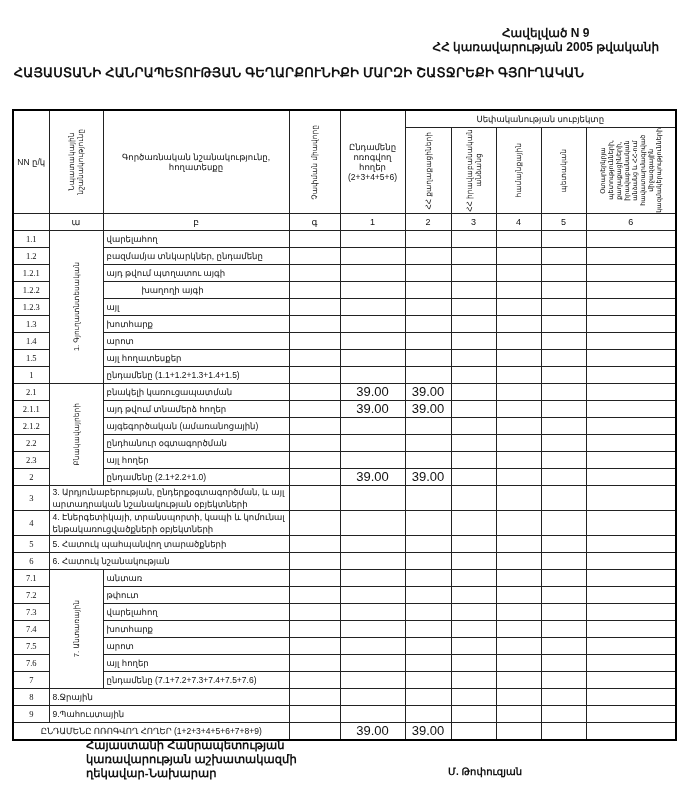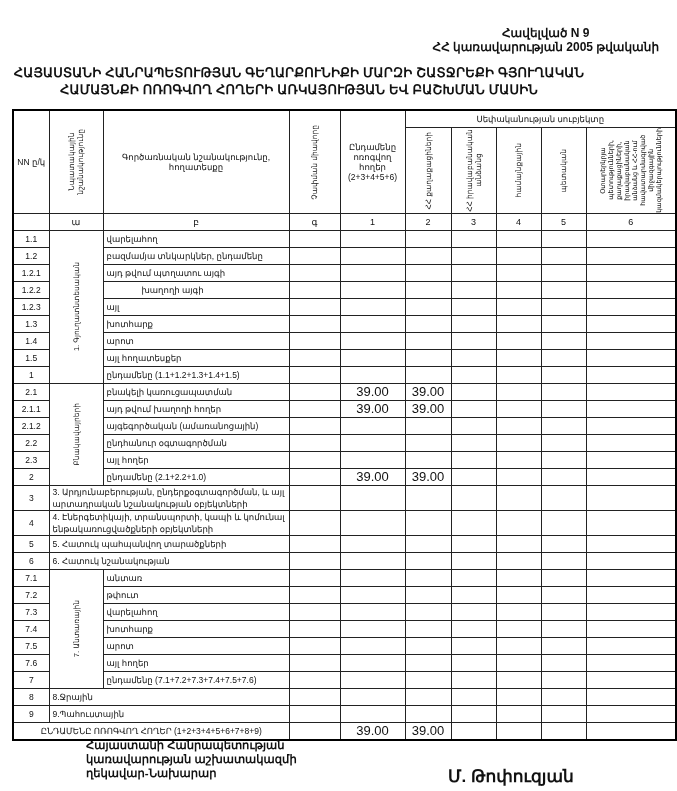--- a/index.html
+++ b/index.html
@@ -9,37 +9,36 @@
   table.main { position:absolute; left:12px; top:109px; width:663px; border-collapse:collapse; table-layout:fixed; font-size:8.5px; border:2px solid #000; }
   table.main td { border:1px solid #222; padding:0 3px; height:16px; overflow:hidden; white-space:nowrap; vertical-align:middle; }
   .c { text-align:center; }
   .num { text-align:center; font-size:13px; }
   .vert { writing-mode:vertical-rl; transform:rotate(180deg); white-space:normal; font-size:7.5px; line-height:9px; margin:auto; text-align:center; max-height:120px; }
   .head-row td { height:122px; }
   .sub-row td { height:14px; }
   .numrow td { height:12px; font-size:9px; text-align:center; }
   .tall td { height:36px; white-space:normal; line-height:12px; }
   .thick-top td { border-top:2px solid #000; }
-  .codecell { font-weight:normal; }
+  .codecell { font-weight:normal;font-family:Liberation Serif, serif; }
   .grp { padding:0 !important; }
   .sign-left { position:absolute; left:86px; top:738px; font-size:11.5px; line-height:14px; font-weight:bold; }
-  .sign-right { position:absolute; left:448px; top:766px; font-size:17px; font-weight:bold; }
+  .sign-right { position:absolute; left:448px; top:766px; font-size:10px; font-weight:bold; }
   .total-label { text-align:center; }
 </style>
 </head>
 <body>
 
 <div class="appendix">
   <div>Հավելված N 9</div>
   <div>ՀՀ կառավարության 2005 թվականի</div>
 </div>
 
 <div class="title">
   <div>ՀԱՅԱՍՏԱՆԻ ՀԱՆՐԱՊԵՏՈՒԹՅԱՆ ԳԵՂԱՐՔՈՒՆԻՔԻ ՄԱՐԶԻ ՇԱՏՋՐԵՔԻ ԳՅՈՒՂԱԿԱՆ</div>
-  <div>ՀԱՄԱՅՆՔԻ ՈՌՈԳՎՈՂ ՀՈՂԵՐԻ ԱՌԿԱՅՈՒԹՅԱՆ ԵՎ ԲԱՇԽՄԱՆ ՄԱՍԻՆ</div>
 </div>
 
 <table class="main">
   <colgroup>
     <col style="width:36px">
       <col style="width:54px">
       <col style="width:186px">
       <col style="width:51px">
     <col style="width:65px">
       <col style="width:46px">
@@ -203,21 +202,21 @@
         <td></td>
         <td class="num">39.00</td>
         <td class="num">39.00</td>
         <td></td>
         <td></td>
         <td></td>
         <td></td>
       </tr>
       <tr>
         <td class="c codecell">2.1.1</td>
-        <td>այդ թվում խաղողի հողեր</td>
+        <td>այդ թվում տնամերձ հողեր</td>
         <td></td>
         <td class="num">39.00</td>
         <td class="num">39.00</td>
         <td></td>
         <td></td>
         <td></td>
         <td></td>
       </tr>
       <tr>
         <td class="c codecell">2.1.2</td>

